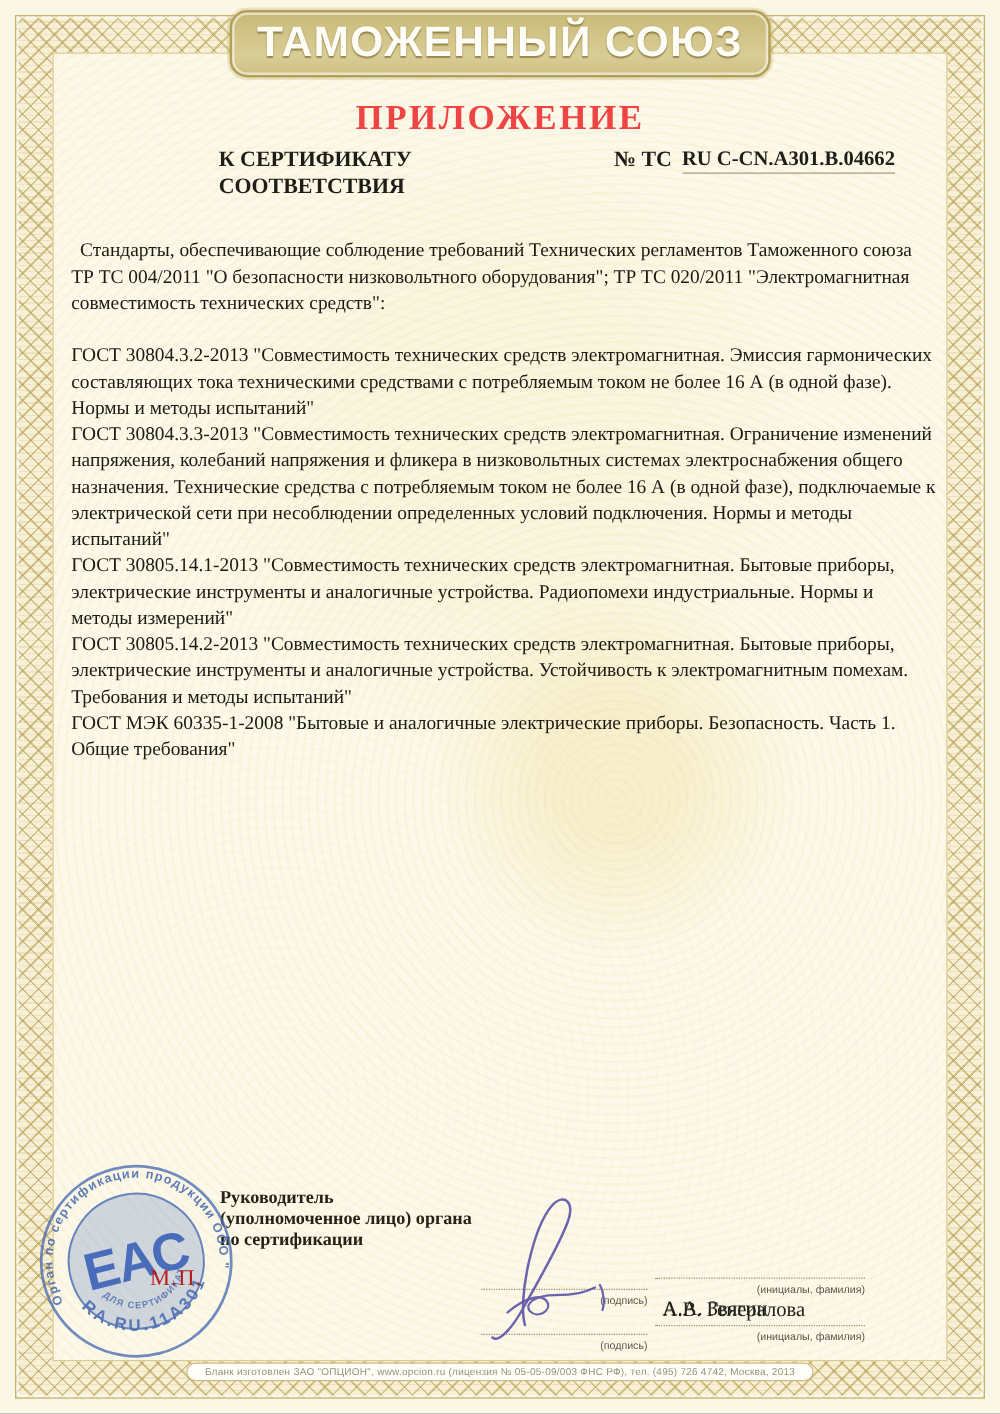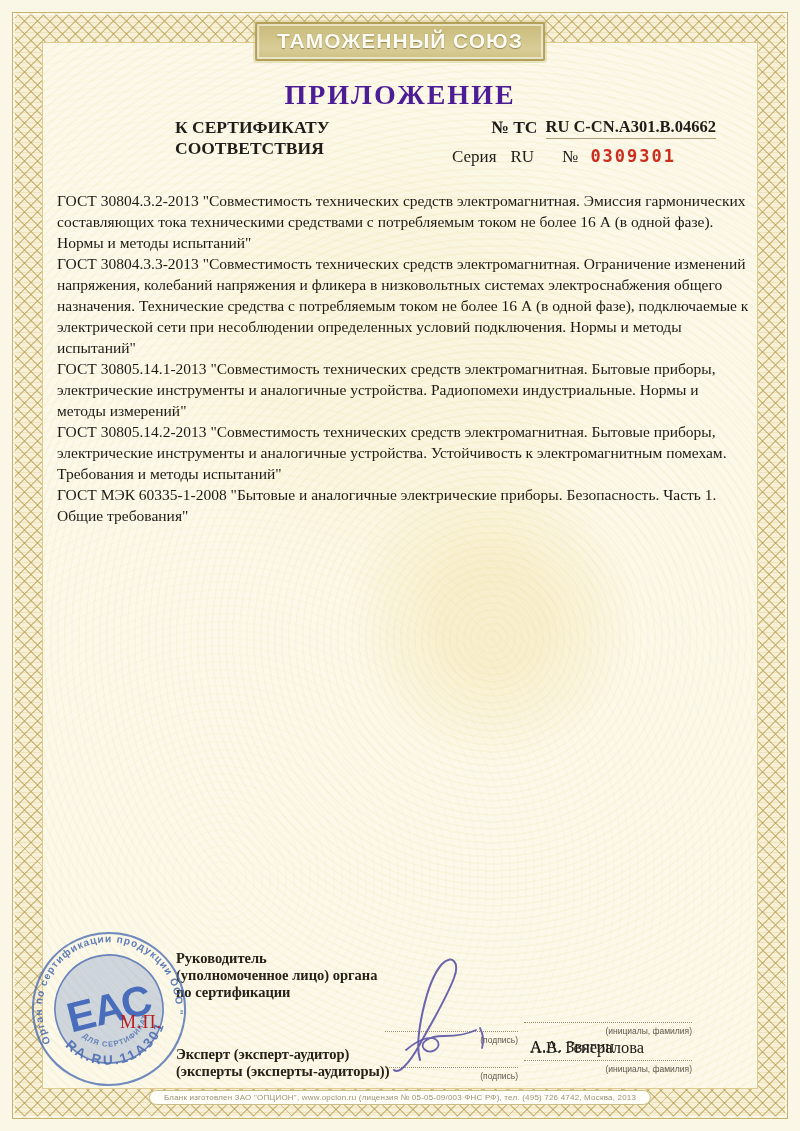--- a/index.html
+++ b/index.html
@@ -27,33 +27,32 @@
       radial-gradient(circle at 63% 55%, rgba(238,216,138,.30) 0 50px, rgba(0,0,0,0) 150px),
       repeating-radial-gradient(circle at 63% 57%, rgba(226,206,128,.10) 0 2px, rgba(0,0,0,0) 2px 7px),
       repeating-radial-gradient(circle at 25% 80%, rgba(226,206,128,.06) 0 2px, rgba(0,0,0,0) 2px 8px),
       radial-gradient(circle at 50% 30%, rgba(240,228,170,.18) 0 120px, rgba(0,0,0,0) 260px);
     border:1px solid #dcCC8f;
   }
 
   
   .badge{
     position:absolute;top:8px;left:50%;transform:translateX(-50%);
-    padding:5px 20px 6px;border:2px solid #b2a057;border-radius:2px;
+    padding:5px 20px 6px;border:2px solid #b2a057;border-radius:14px;
     background:linear-gradient(#c9ba78,#d9cd96 70%,#cfc184);
     box-shadow:inset 0 0 0 2px rgba(255,255,255,.55), 0 0 0 2px rgba(201,185,120,.35);
-    font-family:"Liberation Sans",sans-serif;font-weight:bold;font-size:21px;
+    font-family:"Liberation Sans",sans-serif;font-weight:bold;font-size:34px;
     letter-spacing:1px;color:#fdfdf6;white-space:nowrap;
     text-shadow:0 1px 1px rgba(120,100,40,.65),0 0 1px rgba(120,100,40,.4);
     transform-origin:center;
-    margin-top:14px;
   }
 
   .title{
     position:absolute;top:79px;left:0;width:100%;text-align:center;
-    font-size:28px;font-weight:bold;letter-spacing:2px;color:#4c1d95;
+    font-size:28px;font-weight:bold;letter-spacing:2px;color:#ef4444;
   }
   .subtitle-row{
     position:absolute;top:117px;left:175px;right:84px;
     display:flex;align-items:flex-start;font-size:17.5px;font-weight:bold;
   }
   .subtitle-row .numprefix{margin-left:14px;white-space:nowrap;}
   .certline{
     flex:1;margin-left:8px;border-bottom:1px solid #a99c7d;
     text-align:center;font-weight:bold;font-size:16.5px;padding-bottom:1px;
     white-space:nowrap;
@@ -122,28 +121,23 @@
   </div>
 
   <div class="title">ПРИЛОЖЕНИЕ</div>
 
   <div class="subtitle-row">
     <span>К СЕРТИФИКАТУ СООТВЕТСТВИЯ</span>
     <span class="numprefix">№ ТС</span>
     <span class="certline">RU С-CN.А301.В.04662</span>
   </div>
 
-  <div class="series-row">
-    <span>Серия</span>
-    <span class="sv">RU</span>
-    <span class="np">№</span>
-    <span class="blank-number">0309301</span>
-  </div>
 
   <div class="body-text">
+    <p class="intro">Стандарты, обеспечивающие соблюдение требований Технических регламентов Таможенного союза ТР ТС 004/2011 "О безопасности низковольтного оборудования"; ТР ТС 020/2011 "Электромагнитная совместимость технических средств":</p>
     <div class="std">ГОСТ 30804.3.2-2013 "Совместимость технических средств электромагнитная. Эмиссия гармонических составляющих тока техническими средствами с потребляемым током не более 16 А (в одной фазе). Нормы и методы испытаний"</div>
     <div class="std">ГОСТ 30804.3.3-2013 "Совместимость технических средств электромагнитная. Ограничение изменений напряжения, колебаний напряжения и фликера в низковольтных системах электроснабжения общего назначения. Технические средства с потребляемым током не более 16 А (в одной фазе), подключаемые к электрической сети при несоблюдении определенных условий подключения. Нормы и методы испытаний"</div>
     <div class="std">ГОСТ 30805.14.1-2013 "Совместимость технических средств электромагнитная. Бытовые приборы, электрические инструменты и аналогичные устройства. Радиопомехи индустриальные. Нормы и методы измерений"</div>
     <div class="std">ГОСТ 30805.14.2-2013 "Совместимость технических средств электромагнитная. Бытовые приборы, электрические инструменты и аналогичные устройства. Устойчивость к электромагнитным помехам. Требования и методы испытаний"</div>
     <div class="std">ГОСТ МЭК 60335-1-2008 "Бытовые и аналогичные электрические приборы. Безопасность. Часть 1. Общие требования"</div>
   </div>
 
   <div class="stamp-wrap">
     <svg width="162" height="162" viewBox="0 0 162 162">
       <defs>
@@ -167,21 +161,20 @@
   </div>
   <div class="mp-label">М.П.</div>
 
   <div class="sig-label" style="left:176px;top:950px;width:205px;">Руководитель (уполномоченное лицо) органа по сертификации</div>
   <div class="sig-line" style="left:385px;top:1031px;width:133px;"></div>
   <div class="sig-caption" style="left:385px;top:1035px;width:133px;">(подпись)</div>
   <div class="sig-name" style="left:530px;top:1001px;margin-top:36px;">А.А. Звягин</div>
   <div class="sig-line" style="left:524px;top:1022px;width:168px;"></div>
   <div class="sig-caption" style="left:524px;top:1026px;width:168px;">(инициалы, фамилия)</div>
 
-  <div class="sig-label" style="left:176px;top:1046px;width:215px;">Эксперт (эксперт-аудитор) (эксперты (эксперты-аудиторы))</div>
   <div class="sig-line" style="left:385px;top:1067px;width:133px;"></div>
   <div class="sig-caption" style="left:385px;top:1071px;width:133px;">(подпись)</div>
   <div class="sig-name" style="left:530px;top:1038px;">А.В. Генералова</div>
   <div class="sig-line" style="left:524px;top:1060px;width:168px;"></div>
   <div class="sig-caption" style="left:524px;top:1064px;width:168px;">(инициалы, фамилия)</div>
 
   <div class="handsign">
     <svg width="155" height="125" viewBox="0 0 155 125">
       <path d="M 52,108 C 46,88 58,30 74,12 C 84,2 92,10 86,26 C 78,47 64,70 52,92 C 40,114 30,122 26,118" fill="none" stroke="#5b54a6" stroke-width="2" stroke-linecap="round" opacity=".9"></path>
       <path d="M 38,98 C 52,86 66,82 70,90 C 73,97 62,103 56,97 C 51,91 60,84 76,84 C 92,84 100,82 108,78 M 112,76 C 115,82 116,90 114,96" fill="none" stroke="#5b54a6" stroke-width="1.8" stroke-linecap="round" opacity=".9"></path>

